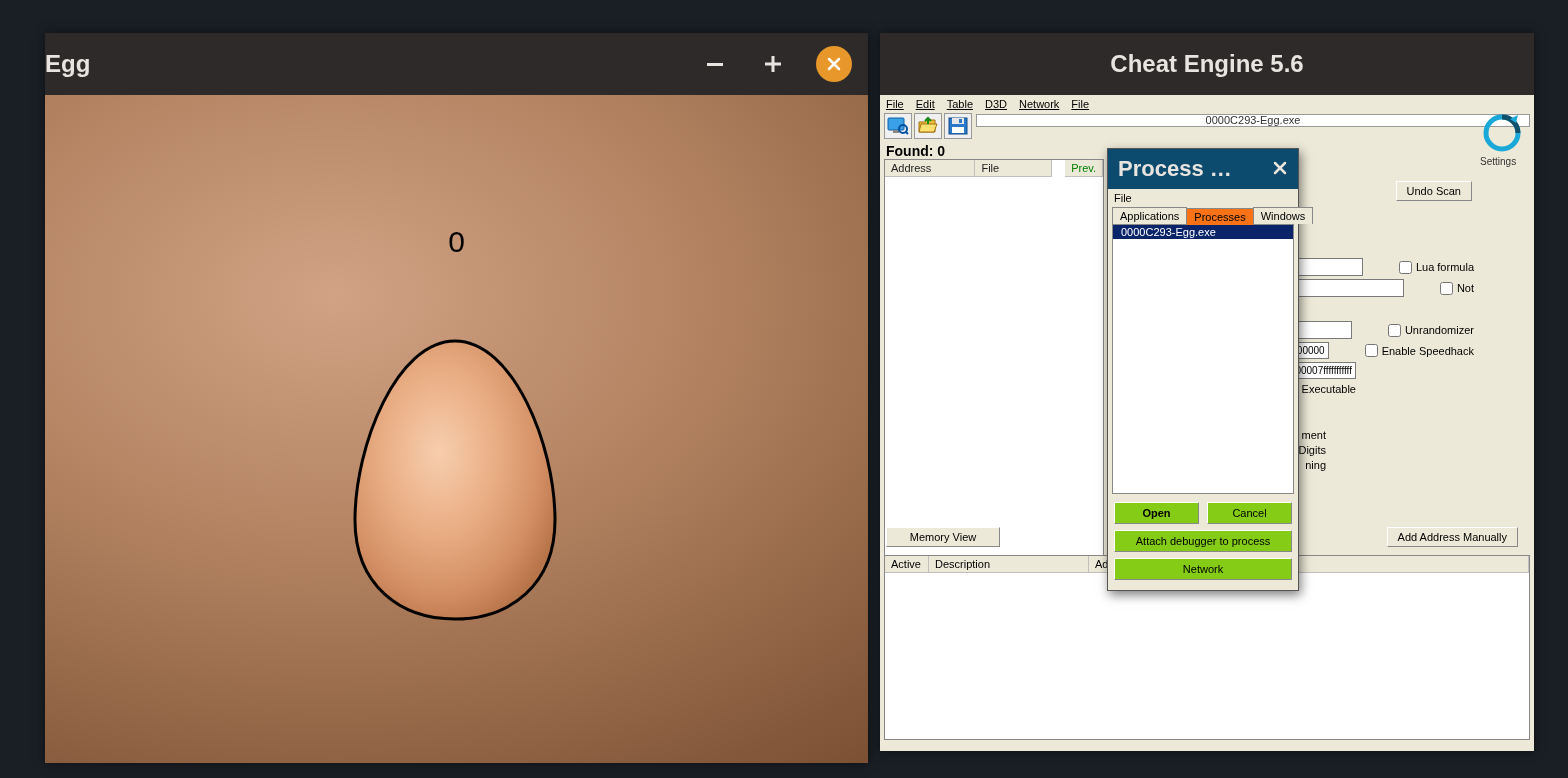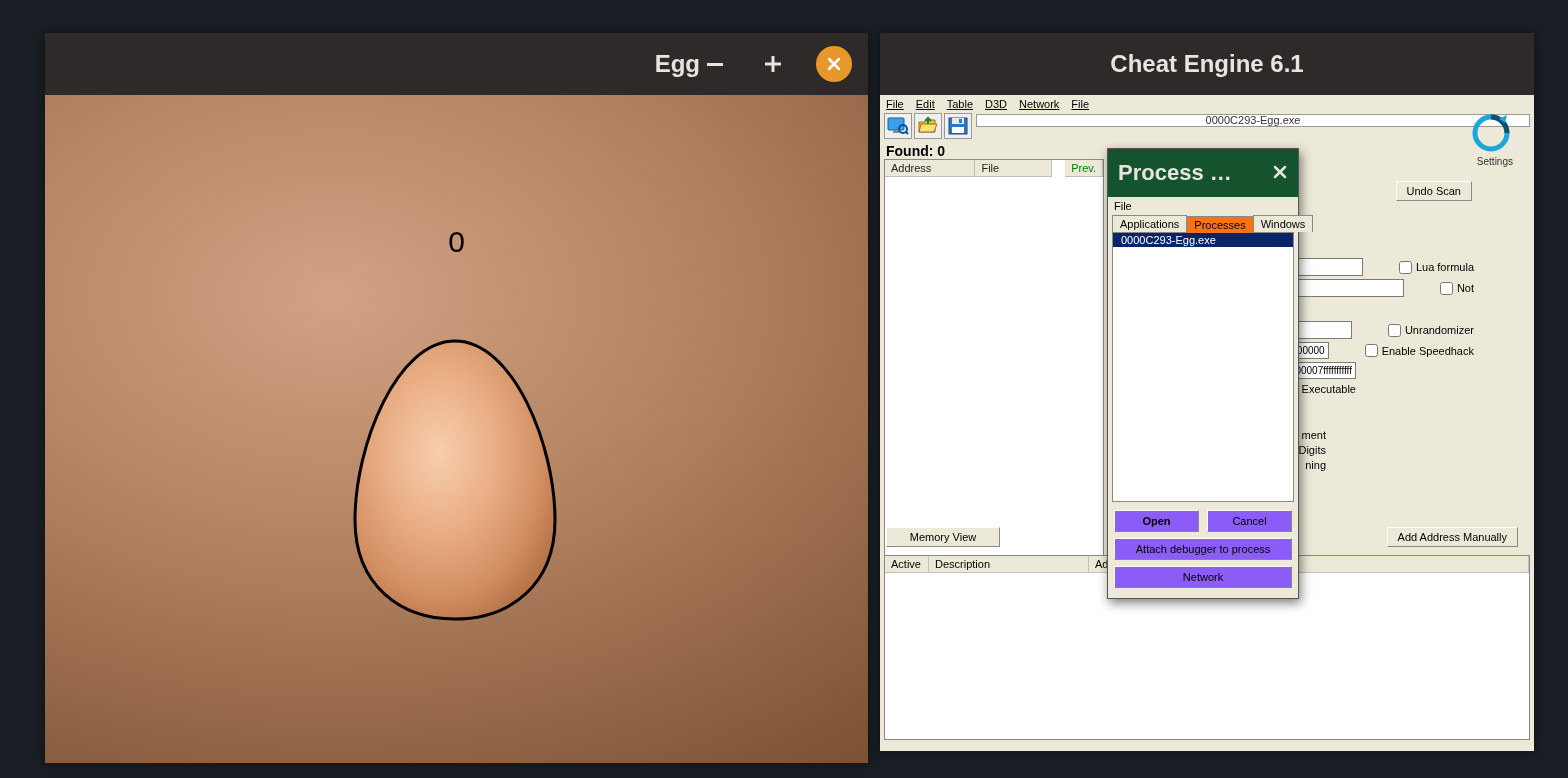--- a/index.html
+++ b/index.html
@@ -25,21 +25,21 @@
   }
   .win-egg .titlebar {
     height: 62px;
     background: #2e2a2a;
     display: flex;
     align-items: center;
     color: #e8e4e0;
   }
   .win-egg .title {
     flex: 1;
-    text-align: right;
+    text-align: left;
     font-size: 24px;
     font-weight: 600;
   }
   .win-egg .win-controls {
     display: flex;
     align-items: center;
     gap: 28px;
     padding-right: 16px;
   }
   .win-egg .win-btn {
@@ -144,23 +144,23 @@
   .ce-process-label {
     position: absolute;
     top: -1px;
     left: 50%;
     transform: translateX(-50%);
     font-size: 11px;
     color: #333;
   }
   .ce-logo-col {
     width: 50px;
-    text-align: right;
-    position: absolute;
-    right: 21px;
+    text-align: left;
+    position: absolute;
+    right: 4px;
     top: 0;
   }
   .ce-logo-col .settings-label {
     font-size: 10px;
     color: #333;
   }
 
   .ce-mid {
     flex: 1;
     position: relative;
@@ -284,22 +284,22 @@
     position: absolute;
     left: 1107px;
     top: 148px;
     width: 192px;
     background: #ece9d8;
     border: 1px solid #555;
     box-shadow: 2px 4px 10px rgba(0,0,0,0.5);
     z-index: 100;
   }
   .dlg-proc .titlebar {
-    height: 48px;
-    background: #14532d;
+    height: 40px;
+    background: #0c4a6e;
     display: flex;
     align-items: center;
     justify-content: space-between;
     color: #e8e4e0;
     padding: 0 10px;
     gap: 32px;
   }
   .dlg-proc .titlebar .t {
     font-size: 22px;
     font-weight: 600;
@@ -354,21 +354,21 @@
     gap: 6px;
   }
   .dlg-row2 {
     display: flex;
     gap: 8px;
   }
   .dlg-btn {
     flex: 1;
     font-size: 11px;
     padding: 4px 0;
-    background: #8b5cf6;
+    background: #84cc16;
     border: 1px solid #888;
     border-top-color:#fff;
     border-left-color:#fff;
     cursor: pointer;
   }
   .dlg-btn.bold { font-weight: bold; }
   .dlg-btn.wide { width: 100%; }
 </style>
 </head>
 <body>
@@ -406,21 +406,21 @@
           <stop offset="100%" stop-color="#b87549"></stop>
         </radialGradient>
       </defs>
       <path d="M110 6 C 168 6 210 110 210 185 C 210 250 165 284 110 284 C 55 284 10 250 10 185 C 10 110 52 6 110 6 Z" fill="url(#egggrad)" stroke="#000" stroke-width="3"></path>
     </svg>
   </div>
 </div>
 
 <div class="win-ce">
   <div class="titlebar">
-    <span>Cheat Engine 6.1</span>
+    <span>Cheat Engine 5.6</span>
   </div>
 
   <div class="ce-menubar">
     <span>File</span>
     <span>Edit</span>
     <span>Table</span>
     <span>D3D</span>
     <span>Network</span>
     <span>File</span>
   </div>

